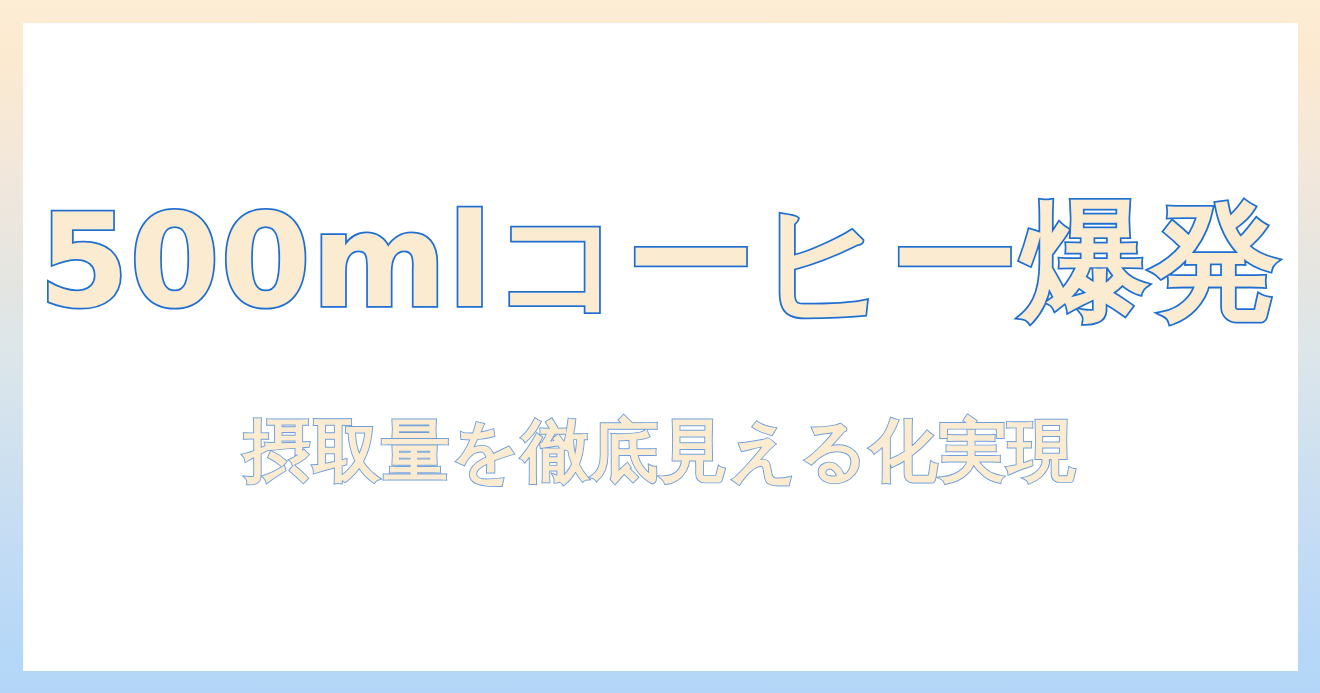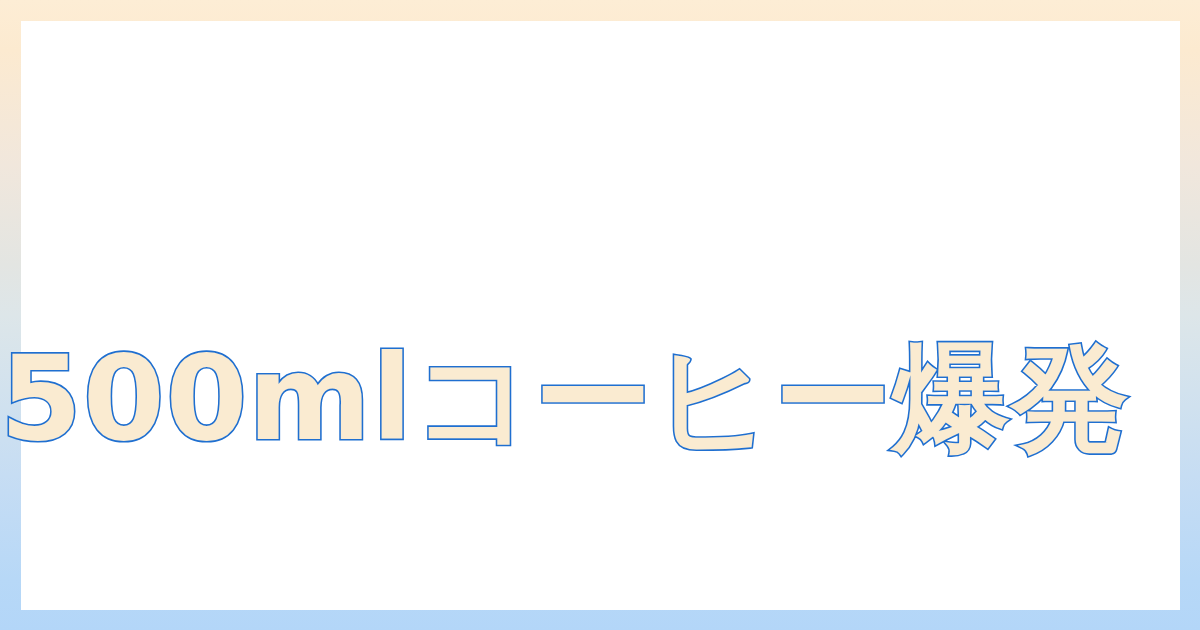--- a/index.html
+++ b/index.html
@@ -42,21 +42,21 @@
   }
 
   
   .text-stack {
     position: absolute;
     left: 0;
     top: 0;
     width: 1200px;
     height: 630px;
     display: flex;
-    flex-direction: row;
+    flex-direction: column;
     align-items: center;
     justify-content: flex-start;
     pointer-events: none;
   }
 
   
   .headline {
     margin: 0;
     margin-top: 168px;
     font-size: 118px;
@@ -122,16 +122,17 @@
 <body>
 
 <div class="banner">
 
   <div class="card"></div>
 
   <div class="text-stack">
 
     <h1 class="headline">500mlコーヒー爆発</h1>
 
+    <p class="subhead">摂取量を徹底見える化実現</p>
 
   </div>
 
 </div>
 
 </body></html>

